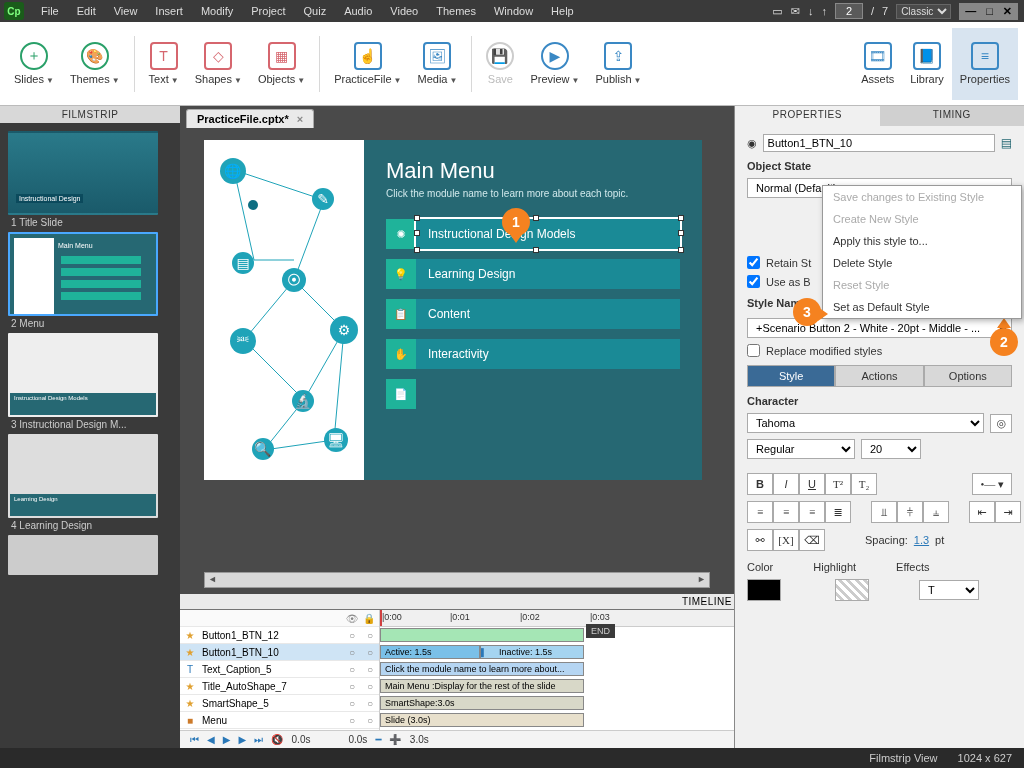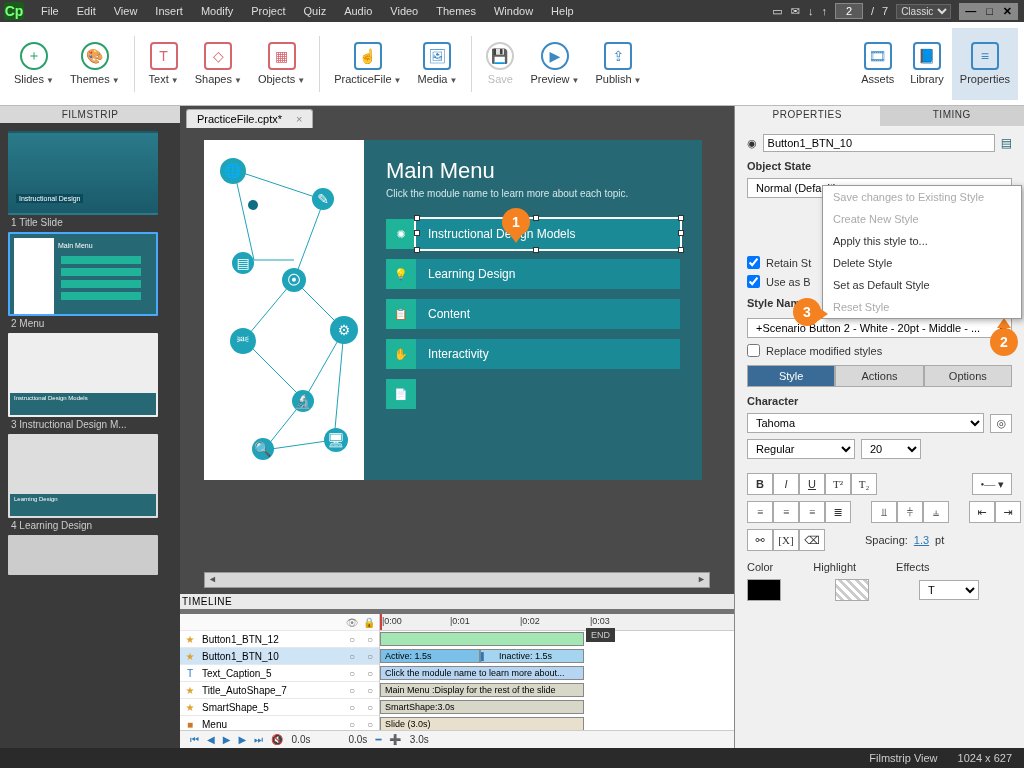--- a/index.html
+++ b/index.html
@@ -1,20 +1,20 @@
 <!DOCTYPE html>
 <html><head>
 <meta charset="utf-8">
 <style>
 * { box-sizing: border-box; margin: 0; padding: 0; font-family: Tahoma, sans-serif; }
 body { width: 1024px; height: 768px; background: #4a4a4a; font-size: 11px; overflow: hidden; position: relative; }
 
 
 .menubar { height: 22px; background: #3a3a3a; display: flex; align-items: center; padding-left: 4px; color: #ddd; }
-.menubar .logo { width: 20px; height: 18px; background: #1a5c1a; border-radius: 3px; display: flex; align-items: center; justify-content: center; color: #7fff7f; font-weight: bold; font-size: 14px; margin-right: 8px; }
+.menubar .logo { width: 20px; height: 18px; background: #1a5c1a; border-radius: 3px; display: flex; align-items: center; justify-content: center; color: #7fff7f; font-weight: bold; font-size: 10px; margin-right: 8px; }
 .menubar .menu-item { padding: 0 9px; cursor: default; }
 .menubar .right { margin-left: auto; display: flex; align-items: center; gap: 8px; padding-right: 6px; }
 .menubar .right .pagebox { background: #5a5a5a; border: 1px solid #888; color: #fff; width: 28px; text-align: center; padding: 1px; }
 .menubar .winctrl { background: #888; padding: 2px 6px; display: flex; gap: 10px; color: #000; font-weight: bold; }
 .menubar select { background: #4a4a4a; color: #ddd; border: 1px solid #666; font-size: 10px; }
 
 
 .ribbon { height: 84px; background: #fff; border-bottom: 1px solid #bbb; display: flex; align-items: center; padding: 0 6px; }
 .ribbon .grp { display: flex; flex-direction: column; align-items: center; gap: 3px; padding: 0 8px; height: 72px; justify-content: center; }
 .ribbon .grp .icon { width: 28px; height: 28px; border: 2px solid #2aa069; border-radius: 50%; display: flex; align-items: center; justify-content: center; font-size: 14px; color: #2aa069; }
@@ -36,21 +36,21 @@
 .filmstrip .thumbs { flex: 1; overflow: hidden; padding: 8px; display: flex; flex-direction: column; gap: 4px; }
 .thumb { display: flex; flex-direction: column; gap: 2px; }
 .thumb .img { width: 150px; height: 84px; background: #1a6e7a; border: 2px solid transparent; border-radius: 1px; position: relative; overflow: hidden; }
 .thumb.sel .img { border-color: #4aa8ff; }
 .thumb .cap { color: #ccc; font-size: 10px; padding-left: 3px; }
 .thumb .img .mock-bar { position: absolute; left: 35%; width: 55%; height: 8px; background: #1fb39a; }
 
 
 .center { flex: 1; display: flex; flex-direction: column; background: #4a4a4a; min-width: 0; }
 .tabbar { height: 22px; display: flex; align-items: flex-end; padding-left: 6px; }
-.tabbar .tab { background: #eaeaea; border: 1px solid #aaa; border-bottom: none; padding: 3px 10px; font-size: 11px; display: flex; align-items: center; gap: 14px; border-radius: 3px 3px 0 0; }
+.tabbar .tab { background: #eaeaea; border: 1px solid #aaa; border-bottom: none; padding: 3px 10px; font-size: 11px; display: flex; align-items: center; gap: 8px; border-radius: 3px 3px 0 0; font-weight: bold; }
 .tabbar .tab .x { color: #888; cursor: default; }
 
 .canvas-wrap { flex: 1; background: #4a4a4a; display: flex; align-items: flex-start; justify-content: flex-start; padding: 12px 0 0 24px; overflow: hidden; }
 .canvas { width: 498px; height: 340px; display: flex; }
 .canvas .left { width: 160px; background: #fff; position: relative; }
 .canvas .right { flex: 1; background: #266873; padding: 18px 22px; color: #fff; }
 .canvas .title { font-size: 22px; font-weight: normal; }
 .canvas .sub { font-size: 10px; color: #d0e8eb; margin-top: 4px; }
 .canvas .btns { margin-top: 20px; display: flex; flex-direction: column; gap: 10px; }
 .canvas .btn { display: flex; align-items: center; height: 30px; }
@@ -68,21 +68,21 @@
 
 .netnode { position: absolute; border-radius: 50%; background: #1fa3b8; color: #fff; display: flex; align-items: center; justify-content: center; font-size: 14px; }
 
 
 .hscroll { height: 16px; background: #d8d8d8; margin: 4px 24px 0 24px; border: 1px solid #999; position: relative; }
 .hscroll::before { content: "◄"; position: absolute; left: 3px; top: 1px; font-size: 9px; color: #555; }
 .hscroll::after { content: "►"; position: absolute; right: 3px; top: 1px; font-size: 9px; color: #555; }
 
 
 .timeline-wrap { height: 154px; display: flex; flex-direction: column; background: #fff; margin: 6px 0 0 0; }
-.timeline-head { text-align: left; font-size: 10px; padding: 2px; background: #eaeaea; border-bottom: 5px solid #737373; letter-spacing: 0.5px; }
+.timeline-head { text-align: right; font-size: 10px; padding: 2px; background: #eaeaea; border-bottom: 1px solid #737373; letter-spacing: 0.5px; }
 .tl-body { flex: 1; display: flex; overflow: hidden; }
 .tl-left { width: 200px; border-right: 1px solid #ccc; }
 .tl-right { flex: 1; position: relative; overflow: hidden; }
 .tl-row { height: 17px; display: flex; align-items: center; border-bottom: 1px solid #e8e8e8; font-size: 10px; }
 .tl-row.head { background: #fafafa; }
 .tl-row .starc { width: 20px; text-align: center; color: #e0a030; }
 .tl-row .nm { flex: 1; padding-left: 2px; }
 .tl-row .eye { width: 18px; text-align: center; color: #888; }
 .tl-row.sel { background: #cfe4f5; }
 .tl-bar { position: absolute; height: 14px; border: 1px solid #888; font-size: 9px; padding-left: 4px; display: flex; align-items: center; overflow: hidden; white-space: nowrap; }
@@ -433,22 +433,22 @@
       <div class="section-title">Object State</div>
       <div class="row">
         <select style="flex:1"><option>Normal (Default)</option></select>
       </div>
 
       <div class="ctxmenu">
         <div class="ci dis">Save changes to Existing Style</div>
         <div class="ci dis">Create New Style</div>
         <div class="ci">Apply this style to...</div>
         <div class="ci">Delete Style</div>
+        <div class="ci dis">Reset Style</div>
         <div class="ci">Set as Default Style</div>
-        <div class="ci dis">Reset Style</div>
       </div>
 
       <div class="callout" style="position:absolute;left:58px;top:172px;z-index:60;">
         <div class="bubble">3</div>
         <div style="width:0;height:0;border-top:7px solid transparent;border-bottom:7px solid transparent;border-left:10px solid #f58220;position:absolute;right:-7px;top:9px;"></div>
       </div>
 
       <div style="height:52px;"></div>
       <div class="row">
           <input type="checkbox" checked="" style="">

